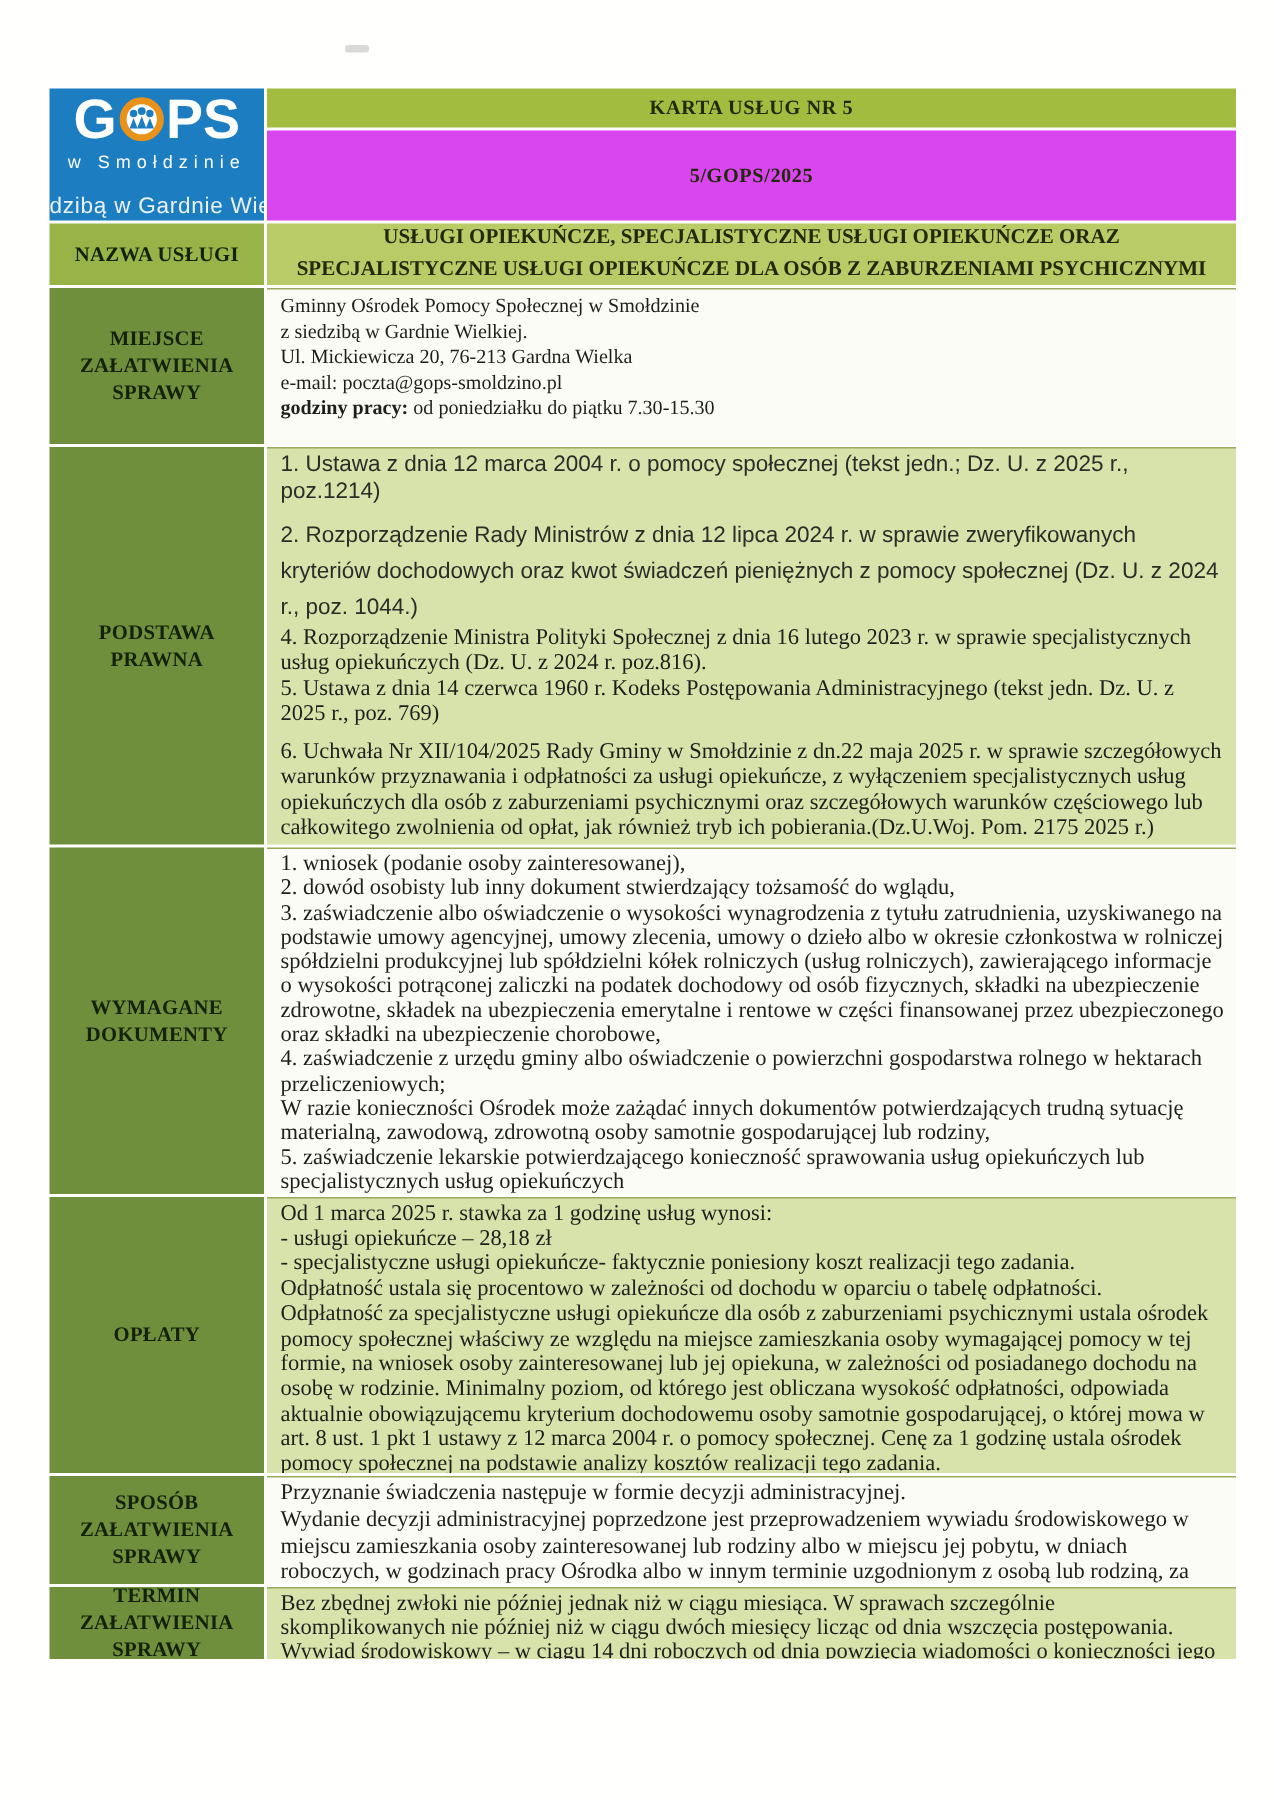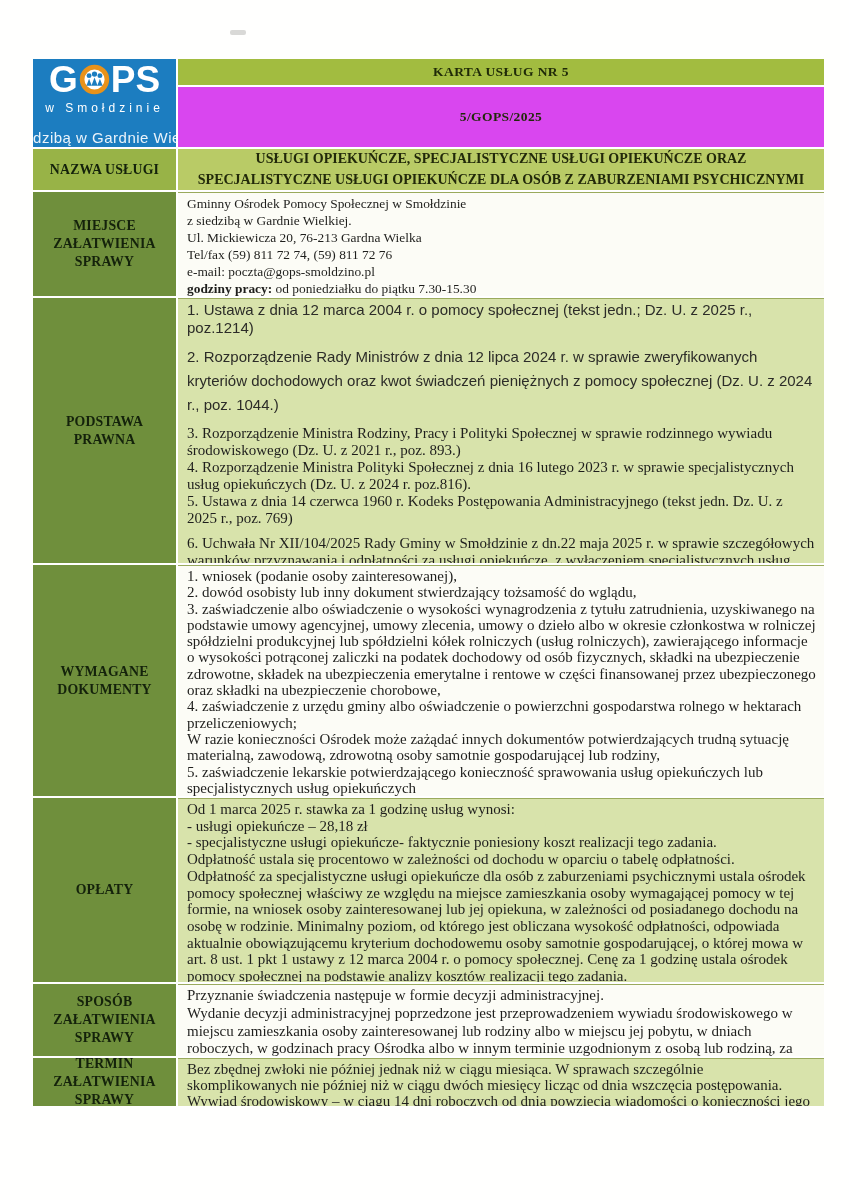--- a/index.html
+++ b/index.html
@@ -103,30 +103,28 @@
     <div class="cell hdr hdr2">5/GOPS/2025</div>
 
     <div class="cell label-cell label-nazwa">NAZWA USŁUGI</div>
     <div class="cell title-cell">USŁUGI OPIEKUŃCZE, SPECJALISTYCZNE USŁUGI OPIEKUŃCZE  ORAZ SPECJALISTYCZNE USŁUGI OPIEKUŃCZE DLA OSÓB Z ZABURZENIAMI PSYCHICZNYMI</div>
 
     <div class="cell label-cell">MIEJSCE ZAŁATWIENIA SPRAWY</div>
     <div class="cell ct white miejsce-cell">
       <p>Gminny Ośrodek Pomocy Społecznej w Smołdzinie</p>
       <p>z siedzibą w Gardnie Wielkiej.</p>
       <p>Ul. Mickiewicza 20, 76-213 Gardna Wielka</p>
-      <p>Tel/fax (59) 811 72 74, (59) 811 72 76</p>
       <p>e-mail: poczta@gops-smoldzino.pl</p>
       <p><span class="bold">godziny pracy:</span><span> od poniedziałku do piątku 7.30-15.30</span></p>
     </div>
 
     <div class="cell label-cell">PODSTAWA PRAWNA</div>
     <div class="cell ct pale podstawa-cell">
       <p class="sans first">1. Ustawa z dnia 12 marca 2004 r. o pomocy społecznej (tekst jedn.; Dz. U. z 2025 r., poz.1214)</p>
       <p class="sans gap">2. Rozporządzenie Rady Ministrów z dnia 12 lipca 2024 r. w sprawie zweryfikowanych kryteriów dochodowych oraz kwot świadczeń pieniężnych z pomocy społecznej (Dz. U. z 2024 r., poz. 1044.)</p>
-      <p class="gap">3. Rozporządzenie Ministra Rodziny, Pracy i Polityki Społecznej w sprawie rodzinnego wywiadu środowiskowego (Dz. U. z 2021 r., poz. 893.)</p>
       <p>4. Rozporządzenie Ministra Polityki Społecznej z dnia 16 lutego 2023 r.  w sprawie specjalistycznych usług opiekuńczych (Dz. U. z 2024 r. poz.816).</p>
       <p>5. Ustawa z dnia 14 czerwca 1960 r. Kodeks Postępowania Administracyjnego (tekst jedn. Dz. U. z 2025 r., poz. 769)</p>
       <p class="gap">6. Uchwała Nr XII/104/2025 Rady Gminy w Smołdzinie z dn.22 maja 2025 r. w sprawie szczegółowych warunków przyznawania i odpłatności za usługi opiekuńcze, z wyłączeniem specjalistycznych usług opiekuńczych dla osób z zaburzeniami psychicznymi oraz szczegółowych warunków częściowego lub całkowitego zwolnienia od opłat, jak również tryb ich pobierania.(Dz.U.Woj. Pom. 2175 2025 r.)</p>
     </div>
 
     <div class="cell label-cell">WYMAGANE DOKUMENTY</div>
     <div class="cell ct white wymagane-cell">
       <p>1. wniosek (podanie osoby zainteresowanej),</p>
       <p>2.  dowód osobisty lub inny dokument stwierdzający tożsamość do wglądu,</p>
       <p>3.  zaświadczenie albo oświadczenie o wysokości wynagrodzenia z tytułu zatrudnienia, uzyskiwanego na podstawie umowy agencyjnej, umowy zlecenia, umowy o dzieło albo w okresie członkostwa w rolniczej spółdzielni produkcyjnej lub spółdzielni kółek rolniczych (usług rolniczych), zawierającego informacje o wysokości potrąconej zaliczki na podatek dochodowy od osób fizycznych, składki na ubezpieczenie zdrowotne, składek na ubezpieczenia emerytalne i rentowe w części finansowanej przez ubezpieczonego oraz składki na ubezpieczenie chorobowe,</p>

